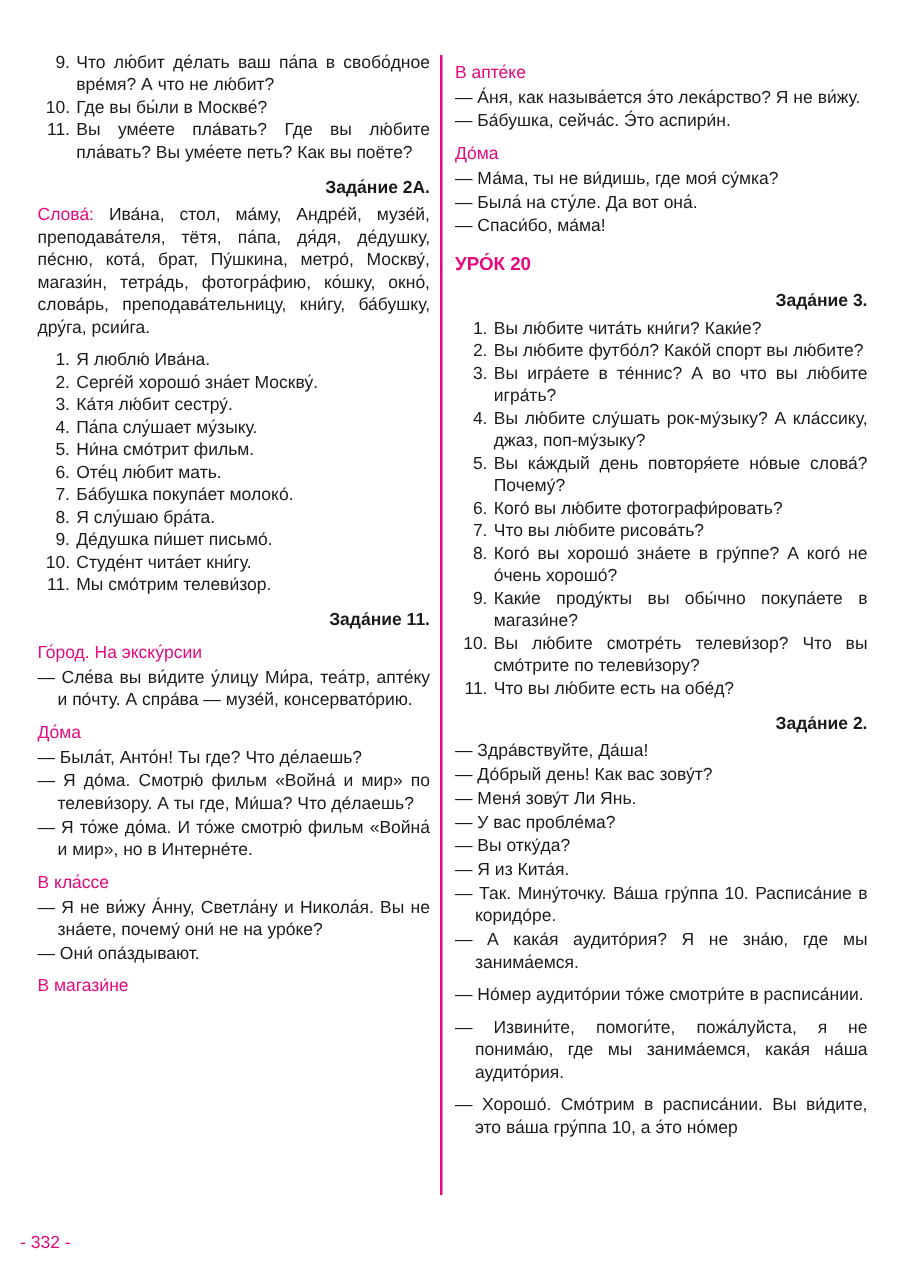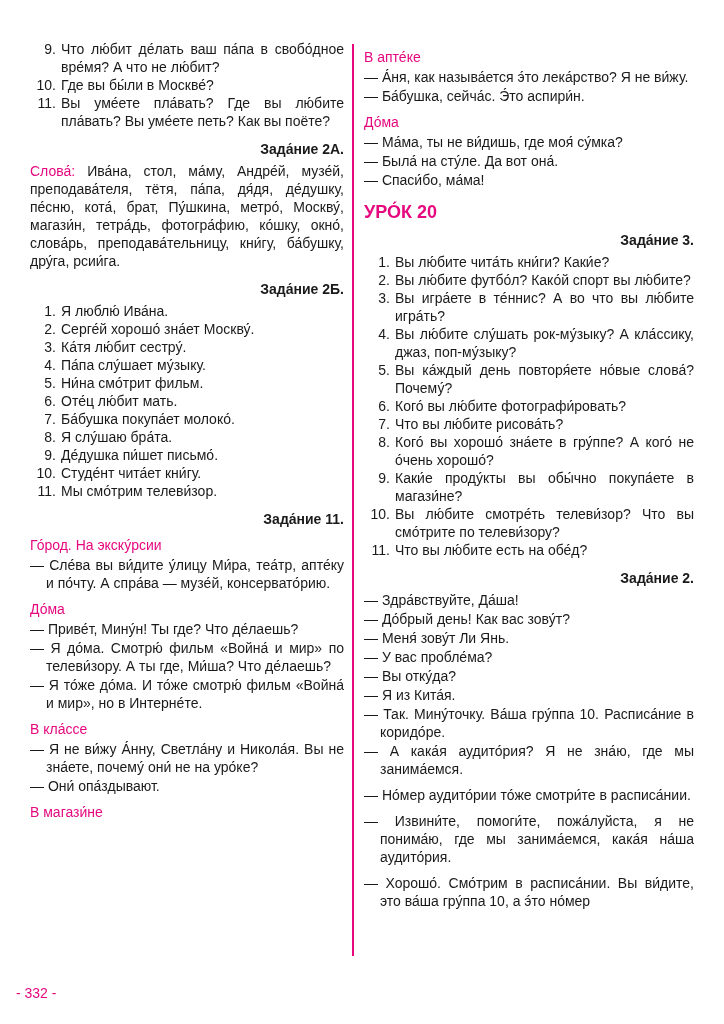--- a/index.html
+++ b/index.html
@@ -16,21 +16,21 @@
   .col { position: absolute; top: 40px; }
   .col-left  { left: 30px;  width: 314px; }
   .col-right { left: 364px; width: 330px; }
   .divider {
     position: absolute; left: 352px; top: 44px;
     width: 2px; height: 912px; background: var(--accent);
   }
   .block { margin: 0 0 8px 0; }
   .task-heading { font-weight: bold; margin: 10px 0 4px 16px; text-align: right; }
   .sub-heading  { color: var(--accent); margin: 8px 0 2px 0; }
-  .lesson-heading { color: var(--accent); font-weight: bold; font-size: 18px; margin: 14px 0 8px 0; }
+  .lesson-heading { color: var(--accent); font-weight: bold; font-size: 15px; margin: 14px 0 8px 0; }
   .words { text-align: justify; }
   .words-label { color: var(--accent); }
   .num-row { display: flex; }
   .num { flex: 0 0 26px; text-align: right; margin-right: 5px; white-space: nowrap; }
   .txt { flex: 1; text-align: justify; }
   .dialog-line { text-align: justify; padding-left: 16px; text-indent: -16px; margin-bottom: 1px; }
   .page-number { position: absolute; left: 16px; bottom: 22px; color: var(--accent); }
 </style>
 </head>
 <body>
@@ -46,21 +46,20 @@
           <span class="num">10.</span>
           <span class="txt">Где вы бы́ли в Москве́?</span>
         </div>
         <div class="num-row">
           <span class="num">11.</span>
           <span class="txt">Вы уме́ете пла́вать? Где вы лю́бите пла́вать? Вы уме́ете петь? Как вы поёте?</span>
         </div>
       </div>
       <div class="block task-heading">Зада́ние 2А.</div>
       <div class="block words"><span class="words-label">Слова́: </span><span class="words-text">Ива́на, стол, ма́му, Андре́й, музе́й, преподава́теля, тётя, па́па, дя́дя, де́душку, пе́сню, кота́, брат, Пу́шкина, метро́, Москву́, магази́н, тетра́дь, фотогра́фию, ко́шку, окно́, слова́рь, преподава́тельницу, кни́гу, ба́бушку, дру́га, рсии́га.</span></div>
-      <div class="block task-heading">Зада́ние 2Б.</div>
       <div class="block numbered">
         <div class="num-row">
           <span class="num">1.</span>
           <span class="txt">Я люблю́ Ива́на.</span>
         </div>
         <div class="num-row">
           <span class="num">2.</span>
           <span class="txt">Серге́й хорошо́ зна́ет Москву́.</span>
         </div>
         <div class="num-row">
@@ -100,21 +99,21 @@
           <span class="txt">Мы смо́трим телеви́зор.</span>
         </div>
       </div>
       <div class="block task-heading">Зада́ние 11.</div>
       <div class="block sub-heading">Го́род. На экску́рсии</div>
       <div class="block dialog">
         <div class="dialog-line">— Сле́ва вы ви́дите у́лицу Ми́ра, теа́тр, апте́ку и по́чту. А спра́ва — музе́й, консервато́рию.</div>
       </div>
       <div class="block sub-heading">До́ма</div>
       <div class="block dialog">
-        <div class="dialog-line">— Приве́т, Мину́н! Ты где? Что де́лаешь?</div>
+        <div class="dialog-line">— Была́т, Анто́н! Ты где? Что де́лаешь?</div>
         <div class="dialog-line">— Я до́ма. Смотрю́ фильм «Война́ и мир» по телеви́зору. А ты где, Ми́ша? Что де́лаешь?</div>
         <div class="dialog-line">— Я то́же до́ма. И то́же смотрю́ фильм «Война́ и мир», но в Интерне́те.</div>
       </div>
       <div class="block sub-heading">В кла́ссе</div>
       <div class="block dialog">
         <div class="dialog-line">— Я не ви́жу А́нну, Светла́ну и Никола́я. Вы не зна́ете, почему́ они́ не на уро́ке?</div>
         <div class="dialog-line">— Они́ опа́здывают.</div>
       </div>
       <div class="block sub-heading">В магази́не</div>
     </div>

